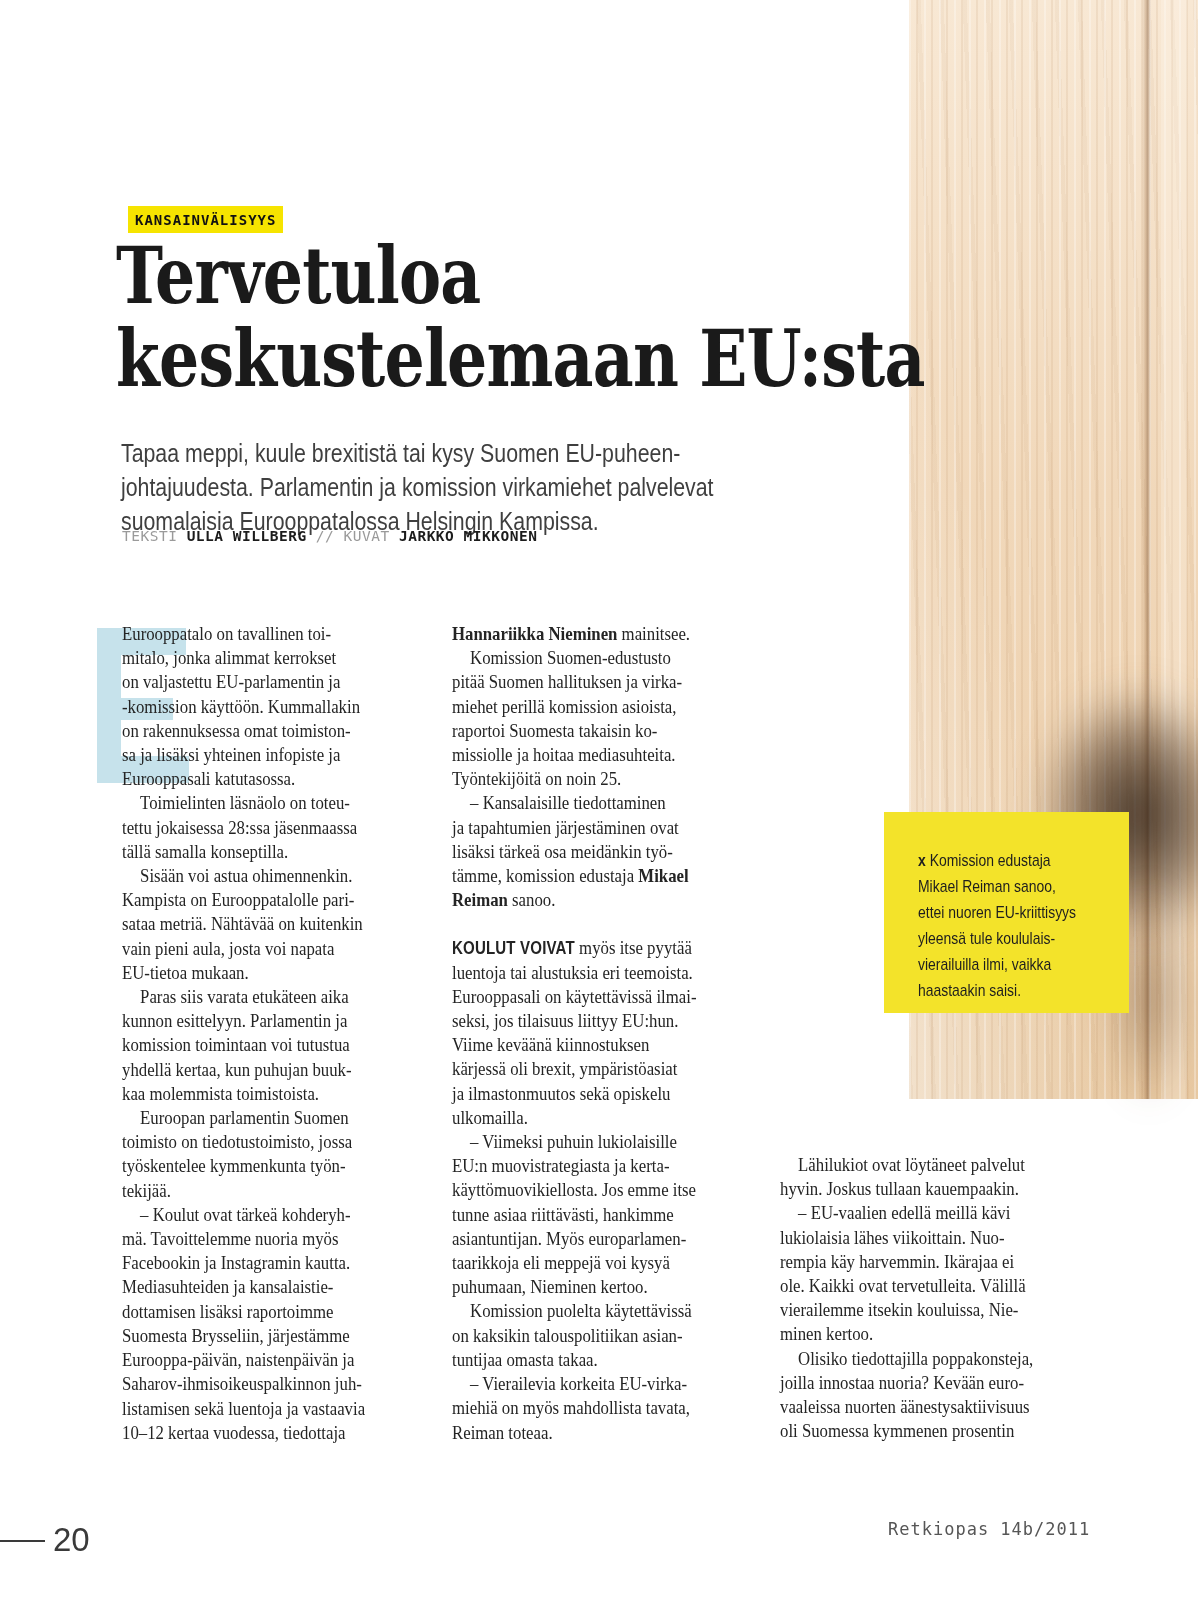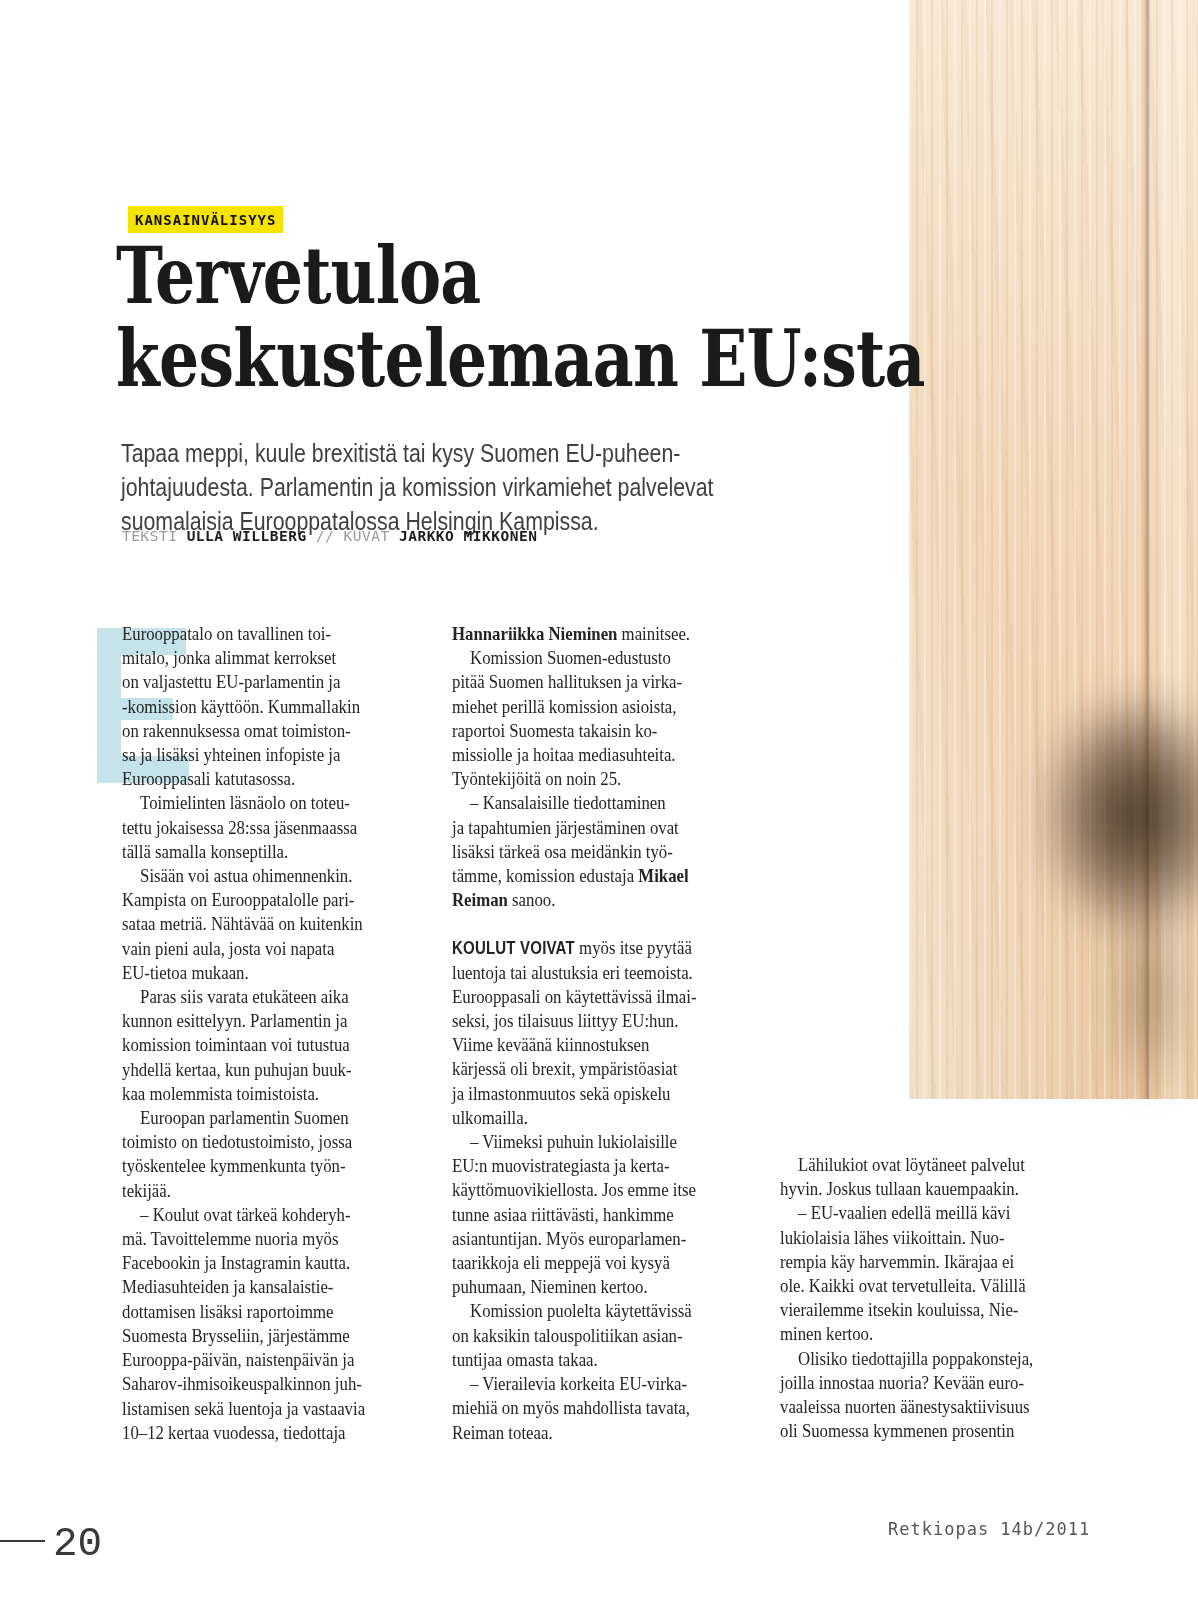--- a/index.html
+++ b/index.html
@@ -71,21 +71,21 @@
   .caption{position:absolute;left:884px;top:812px;width:245px;height:201px;z-index:4;
     background:var(--caption_yellow);}
   .cap-text{position:absolute;left:34px;top:36px;width:240px;white-space:pre-line;
     font-family:"Liberation Sans",sans-serif;font-size:17px;line-height:26px;color:#1e1e1e;
     transform:scaleX(.82);transform-origin:0 0;}
   .cap-marker{font-weight:bold;}
 
   
   .footer-line{position:absolute;left:0;top:1540px;width:45px;height:2px;background:#3a3a3a;z-index:2;}
   .footer-number{position:absolute;left:53px;top:1521px;z-index:2;
-    font-family:Liberation Mono, monospace;font-size:41px;color:#3a3a3a;}
+    font-family:Liberation Sans, sans-serif;font-size:33px;color:#3a3a3a;}
   .footer-issue{position:absolute;left:888px;top:1519px;z-index:2;
     font-family:"DejaVu Sans Mono",monospace;font-size:17px;letter-spacing:1px;color:var(--footer_gray);}
 </style>
 </head>
 <body>
 
 <div class="page">
 
   <div class="photo">
     <div class="grain"></div>
@@ -194,18 +194,26 @@
 rempia käy harvemmin. Ikärajaa ei
 ole. Kaikki ovat tervetulleita. Välillä
 vierailemme itsekin kouluissa, Nie-
 minen kertoo.</p>
     <p>Olisiko tiedottajilla poppakonsteja,
 joilla innostaa nuoria? Kevään euro-
 vaaleissa nuorten äänestysaktiivisuus
 oli Suomessa kymmenen prosentin</p>
   </div>
 
+  <div class="caption">
+      <div class="cap-text"><span class="cap-marker">x</span> <span>Komission edustaja
+Mikael Reiman sanoo,
+ettei nuoren EU-kriittisyys
+yleensä tule koululais-
+vierailuilla ilmi, vaikka
+haastaakin saisi.</span></div>
+    </div>
 
   <div class="footer-line"></div>
   <div class="footer-number">20</div>
   <div class="footer-issue">Retkiopas 14b/2011</div>
 
 </div>
 
 </body></html>

